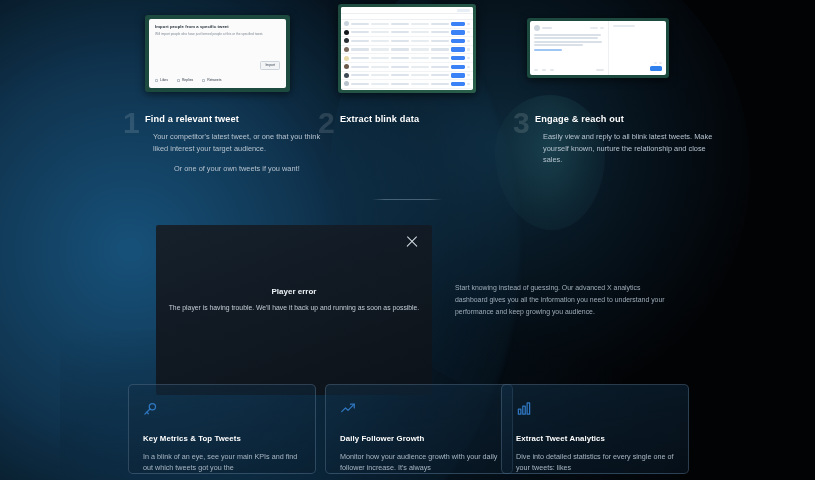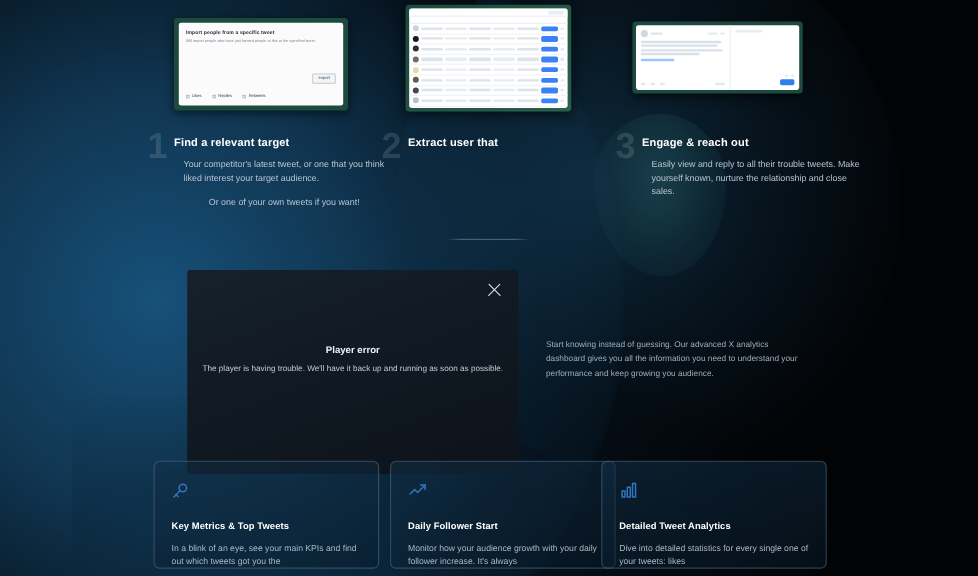--- a/index.html
+++ b/index.html
@@ -375,37 +375,37 @@
         </div>
       </div>
     </div>
 
   </div>
 
   <div class="steps">
 
     <div class="step" style="left:145px; top:10px;">
       <div class="step-num">1</div>
-      <div class="step-title">Find a relevant target</div>
+      <div class="step-title">Find a relevant tweet</div>
       <div class="step-body">
         <p>Your competitor's latest tweet, or one that you think liked interest your target audience.</p>
         <p>Or one of your own tweets if you want!</p>
       </div>
     </div>
 
     <div class="step" style="left:340px; top:10px;">
       <div class="step-num">2</div>
-      <div class="step-title">Extract user that</div>
+      <div class="step-title">Extract blink data</div>
     </div>
 
     <div class="step" style="left:535px; top:10px;">
       <div class="step-num">3</div>
       <div class="step-title">Engage &amp; reach out</div>
       <div class="step-body">
-        <p>Easily view and reply to all their trouble tweets. Make yourself known, nurture the relationship and close sales.</p>
+        <p>Easily view and reply to all blink latest tweets. Make yourself known, nurture the relationship and close sales.</p>
       </div>
     </div>
 
   </div>
 
   <div class="divider"></div>
 
   <div class="video-wrap">
     <div class="video-close"></div>
     <div class="player-msg">
@@ -432,31 +432,31 @@
       <div class="card-body">In a blink of an eye, see your main KPIs and find out which tweets got you the</div>
     </div>
 
     <div class="card c2">
       <div class="card-icon">
         <svg width="16" height="15" viewBox="0 0 24 24" fill="none" stroke="#2f77c0" stroke-width="2" stroke-linecap="round" stroke-linejoin="round">
           <polyline points="2 17 8 11 12 15 22 5"></polyline>
             <polyline points="16 5 22 5 22 11"></polyline>
         </svg>
       </div>
-      <div class="card-title">Daily Follower Start</div>
+      <div class="card-title">Daily Follower Growth</div>
       <div class="card-body">Monitor how your audience growth with your daily follower increase. It's always</div>
     </div>
 
     <div class="card c3">
       <div class="card-icon">
         <svg width="16" height="15" viewBox="0 0 24 24" fill="none" stroke="#2f77c0" stroke-width="2" stroke-linecap="round" stroke-linejoin="round">
           <rect x="3" y="13" width="4" height="8"></rect>
             <rect x="10" y="8" width="4" height="13"></rect>
             <rect x="17" y="3" width="4" height="18"></rect>
         </svg>
       </div>
-      <div class="card-title">Detailed Tweet Analytics</div>
+      <div class="card-title">Extract Tweet Analytics</div>
       <div class="card-body">Dive into detailed statistics for every single one of your tweets: likes</div>
     </div>
 
   </div>
 
 </div>
 
 </body></html>

